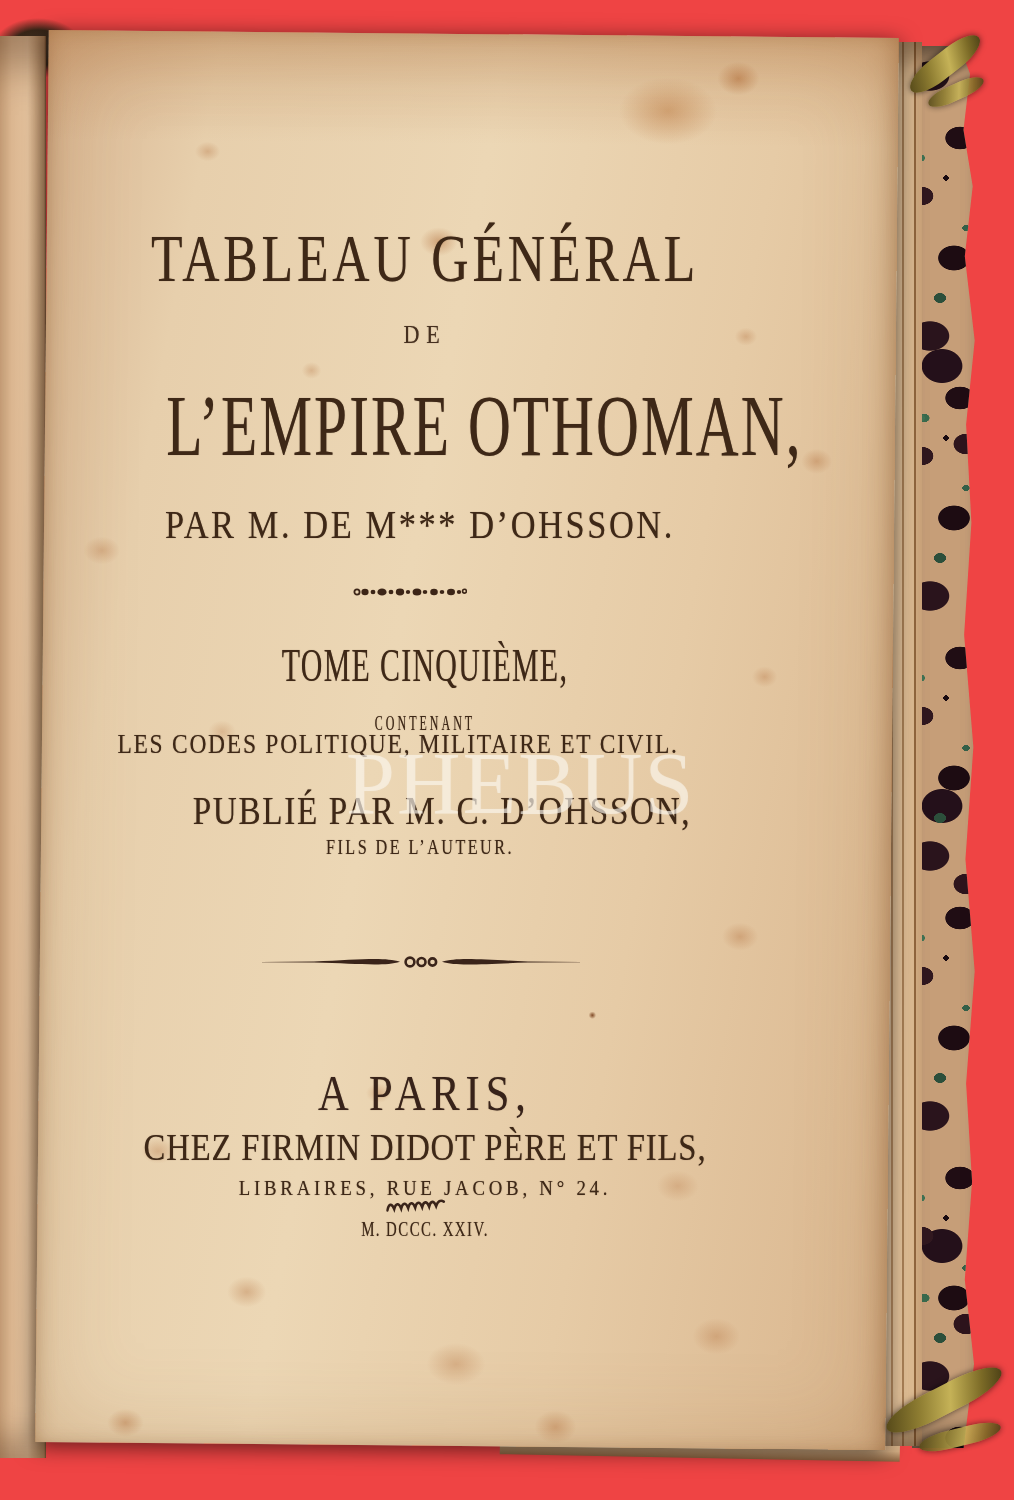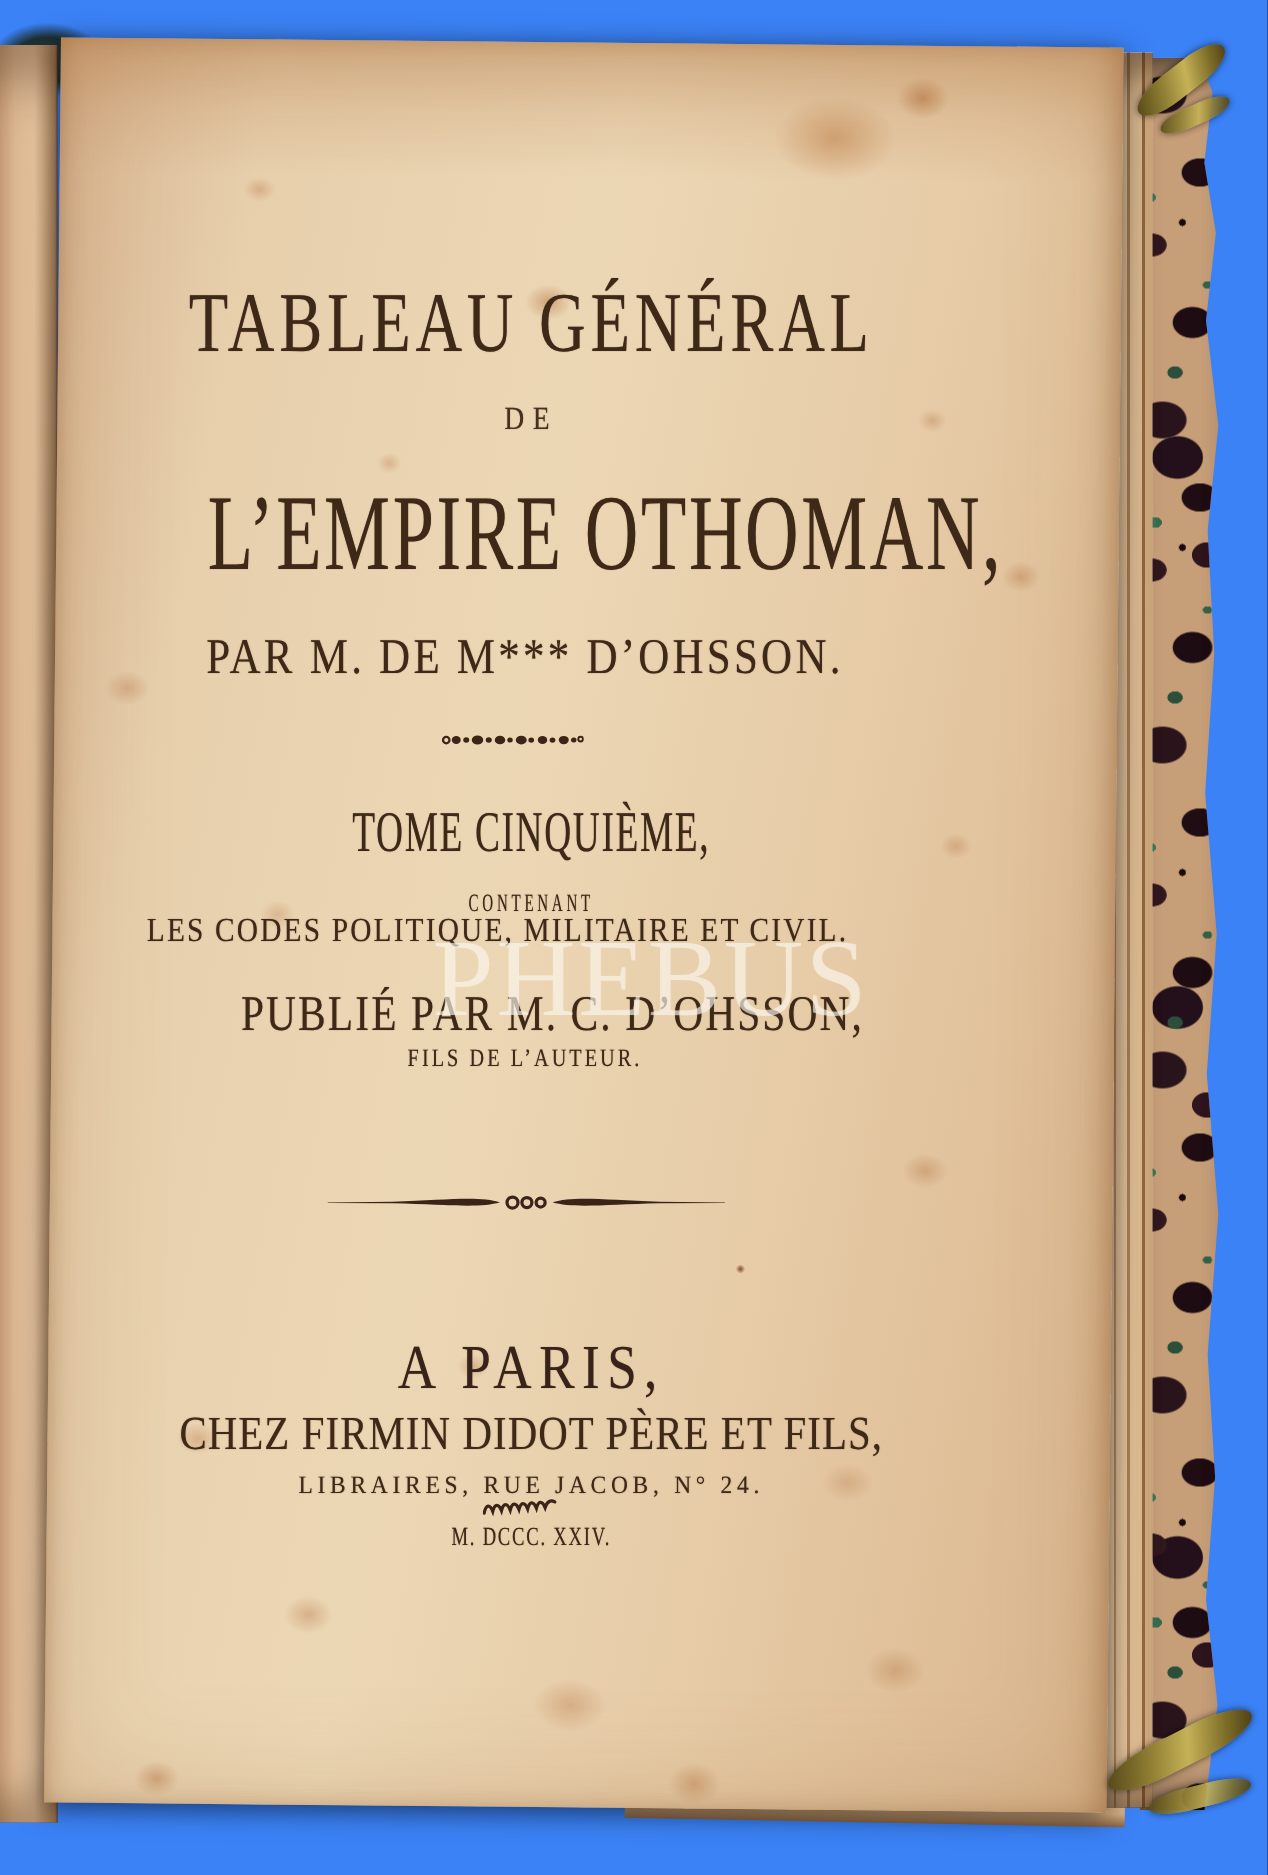--- a/index.html
+++ b/index.html
@@ -1,18 +1,18 @@
 <!DOCTYPE html>
 <html><head>
 <meta charset="utf-8">
 <style>
   html,body{margin:0;padding:0;}
   body{width:1014px;height:1500px;background:#070503;overflow:hidden;
        font-family:"Liberation Serif","DejaVu Serif",serif;}
-  .scene{position:relative;width:1014px;height:1500px;background:#3b82f6;}
+  .scene{position:relative;width:1014px;height:1500px;background:#ef4444;}
   
   .scene::before{content:"";position:absolute;left:0;top:0;width:140px;height:110px;
        background:radial-gradient(60px 40px at 38px 48px, #24301f 0%, #16200f 45%, rgba(10,12,6,0) 75%);
        opacity:.85;}
   
   .flyleaf{position:absolute;left:0;top:36px;width:46px;height:1422px;z-index:2;
        background:linear-gradient(90deg,#caa27a 0%,#dcb791 25%,#e2c09b 60%,#b98f66 96%,#7a5335 100%);
        box-shadow:inset 0 60px 40px -30px rgba(60,30,10,.35), inset 0 -40px 30px -20px rgba(60,30,10,.3);}
   
   .under-page{position:absolute;left:500px;top:1424px;width:400px;height:34px;z-index:1;

